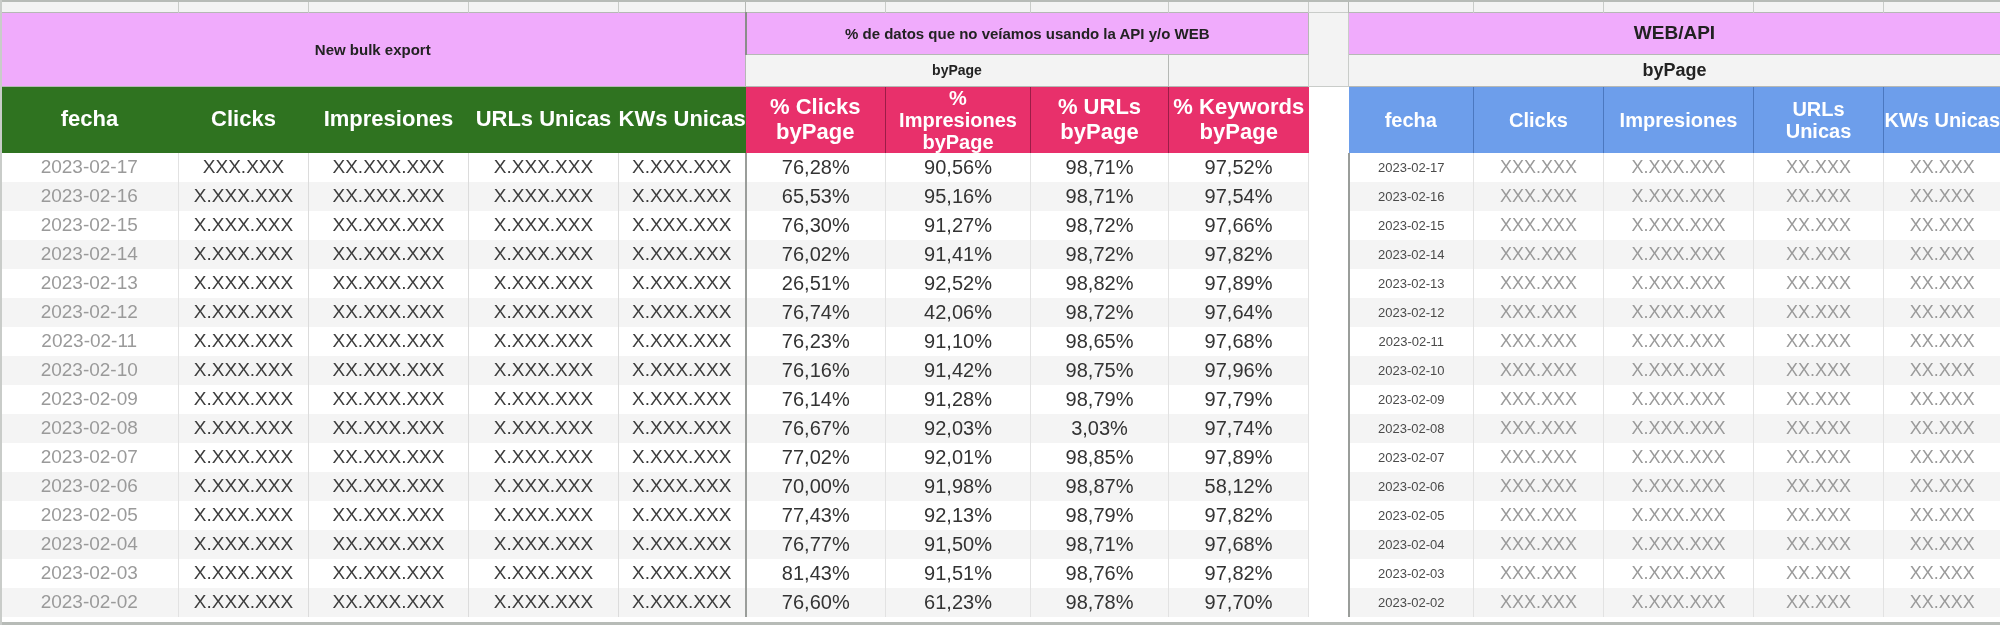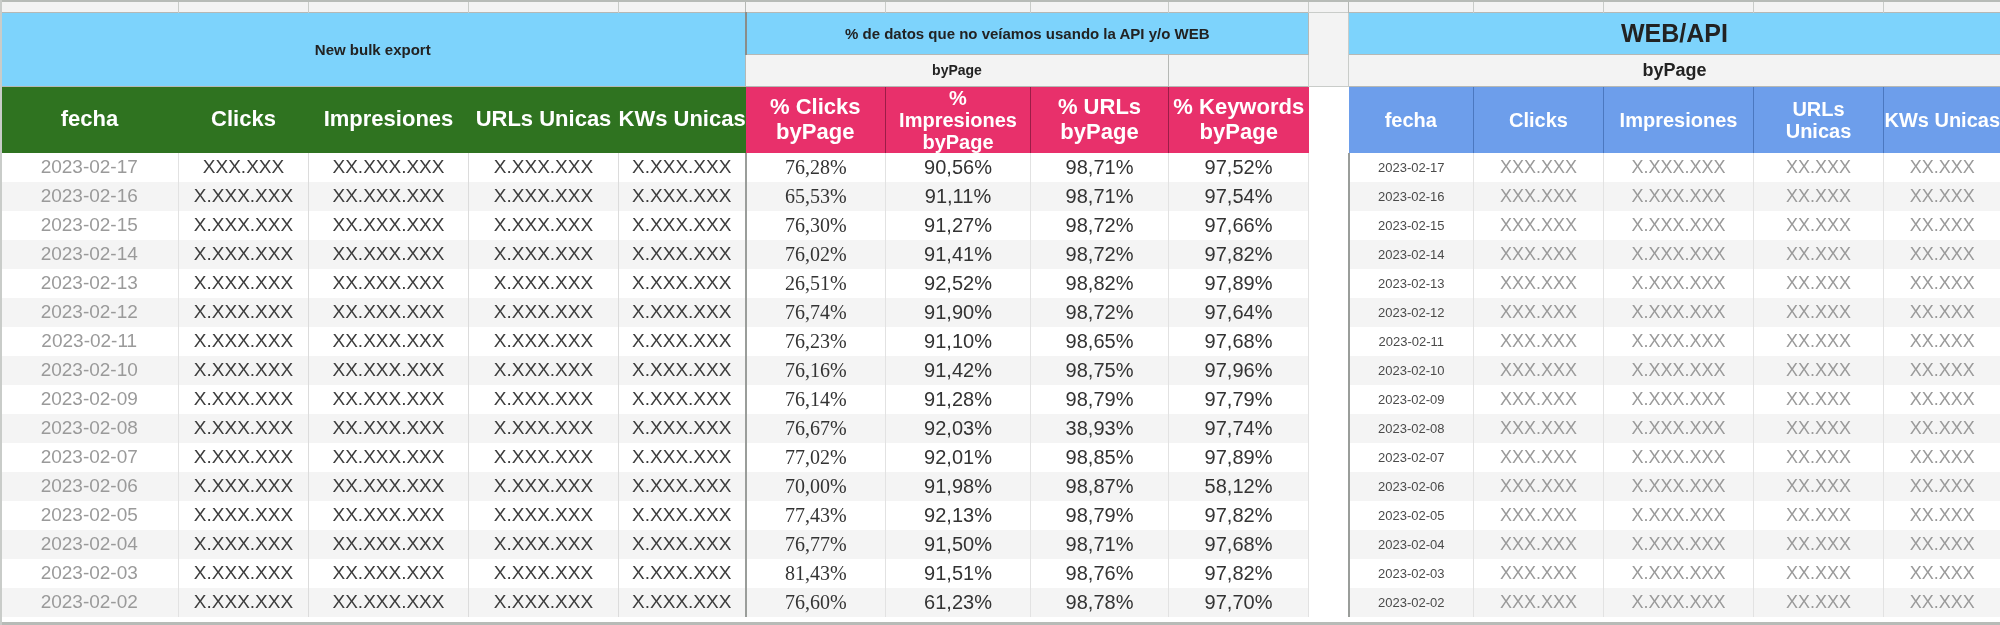--- a/index.html
+++ b/index.html
@@ -32,30 +32,30 @@
     height: 11px;
     background: #f3f3f3;
     border-right: 1px solid #c9ccc9;
     border-top: 2px solid #b7bbb7;
   }
   .sliver td.nb { border-right: 1px solid #b5b8b5; }
 
   
   .banner td {
     height: 42px;
-    background: #7dd3fc;
+    background: #f0abfc;
     color: #222222;
     font-size: 15px;
     font-weight: bold;
     text-align: center;
     border: 1px solid #b5b8b5;
   }
   .banner td.blank { border: 1px solid #c9ccc9; background:#f3f3f3; }
   .banner td.edge-left  { border-left: 2px solid #8a8d8a; }
-  .banner td.big { font-size: 25px; }
+  .banner td.big { font-size: 19px; }
 
   .subbanner td {
     height: 32px;
     background: #f3f3f3;
     color: #222222;
     font-size: 14px;
     font-weight: bold;
     text-align: center;
     border: 1px solid #b5b8b5;
   }
@@ -94,21 +94,21 @@
     color: #3d3d3d;
     font-size: 19px;
     border-right: 1px solid #dcdcdc;
   }
   tr.data td.datecell { color: #9a9a9a; }
   tr.data td.pct {
     color: #333333;
     font-size: 20px;
     border-right: 1px solid #e2e2e2;
   }
-  tr.data td.pct.first { border-left: 2px solid #9a9d9a; font-family: Liberation Serif, serif; }
+  tr.data td.pct.first { border-left: 2px solid #9a9d9a; }
   tr.data td.sepleft { border-left: 2px solid #9a9d9a; }
   tr.data td.gapcell {
     background: #ffffff !important;
     border-right: none;
     border-left: 1px solid #dcdcdc;
   }
   tr.data td.smalldate {
     font-size: 13px;
     color: #4a4a4a;
     font-weight: normal;
@@ -242,21 +242,21 @@
           <td class="rblue">XX.XXX</td>
           <td class="rblue lastcell">XX.XXX</td>
         </tr>
         <tr class="data alt">
           <td class="datecell">2023-02-16</td>
           <td class="plain">X.XXX.XXX</td>
           <td class="plain">XX.XXX.XXX</td>
           <td class="plain">X.XXX.XXX</td>
           <td class="plain">X.XXX.XXX</td>
           <td class="pct first">65,53%</td>
-          <td class="pct">91,11%</td>
+          <td class="pct">95,16%</td>
           <td class="pct">98,71%</td>
           <td class="pct">97,54%</td>
           <td class="gapcell"></td>
           <td class="smalldate sepleft">2023-02-16</td>
           <td class="rblue">XXX.XXX</td>
           <td class="rblue">X.XXX.XXX</td>
           <td class="rblue">XX.XXX</td>
           <td class="rblue lastcell">XX.XXX</td>
         </tr>
         <tr class="data">
@@ -310,21 +310,21 @@
           <td class="rblue">XX.XXX</td>
           <td class="rblue lastcell">XX.XXX</td>
         </tr>
         <tr class="data alt">
           <td class="datecell">2023-02-12</td>
           <td class="plain">X.XXX.XXX</td>
           <td class="plain">XX.XXX.XXX</td>
           <td class="plain">X.XXX.XXX</td>
           <td class="plain">X.XXX.XXX</td>
           <td class="pct first">76,74%</td>
-          <td class="pct">91,90%</td>
+          <td class="pct">42,06%</td>
           <td class="pct">98,72%</td>
           <td class="pct">97,64%</td>
           <td class="gapcell"></td>
           <td class="smalldate sepleft">2023-02-12</td>
           <td class="rblue">XXX.XXX</td>
           <td class="rblue">X.XXX.XXX</td>
           <td class="rblue">XX.XXX</td>
           <td class="rblue lastcell">XX.XXX</td>
         </tr>
         <tr class="data">
@@ -379,21 +379,21 @@
           <td class="rblue lastcell">XX.XXX</td>
         </tr>
         <tr class="data alt">
           <td class="datecell">2023-02-08</td>
           <td class="plain">X.XXX.XXX</td>
           <td class="plain">XX.XXX.XXX</td>
           <td class="plain">X.XXX.XXX</td>
           <td class="plain">X.XXX.XXX</td>
           <td class="pct first">76,67%</td>
           <td class="pct">92,03%</td>
-          <td class="pct">38,93%</td>
+          <td class="pct">3,03%</td>
           <td class="pct">97,74%</td>
           <td class="gapcell"></td>
           <td class="smalldate sepleft">2023-02-08</td>
           <td class="rblue">XXX.XXX</td>
           <td class="rblue">X.XXX.XXX</td>
           <td class="rblue">XX.XXX</td>
           <td class="rblue lastcell">XX.XXX</td>
         </tr>
         <tr class="data">
           <td class="datecell">2023-02-07</td>

